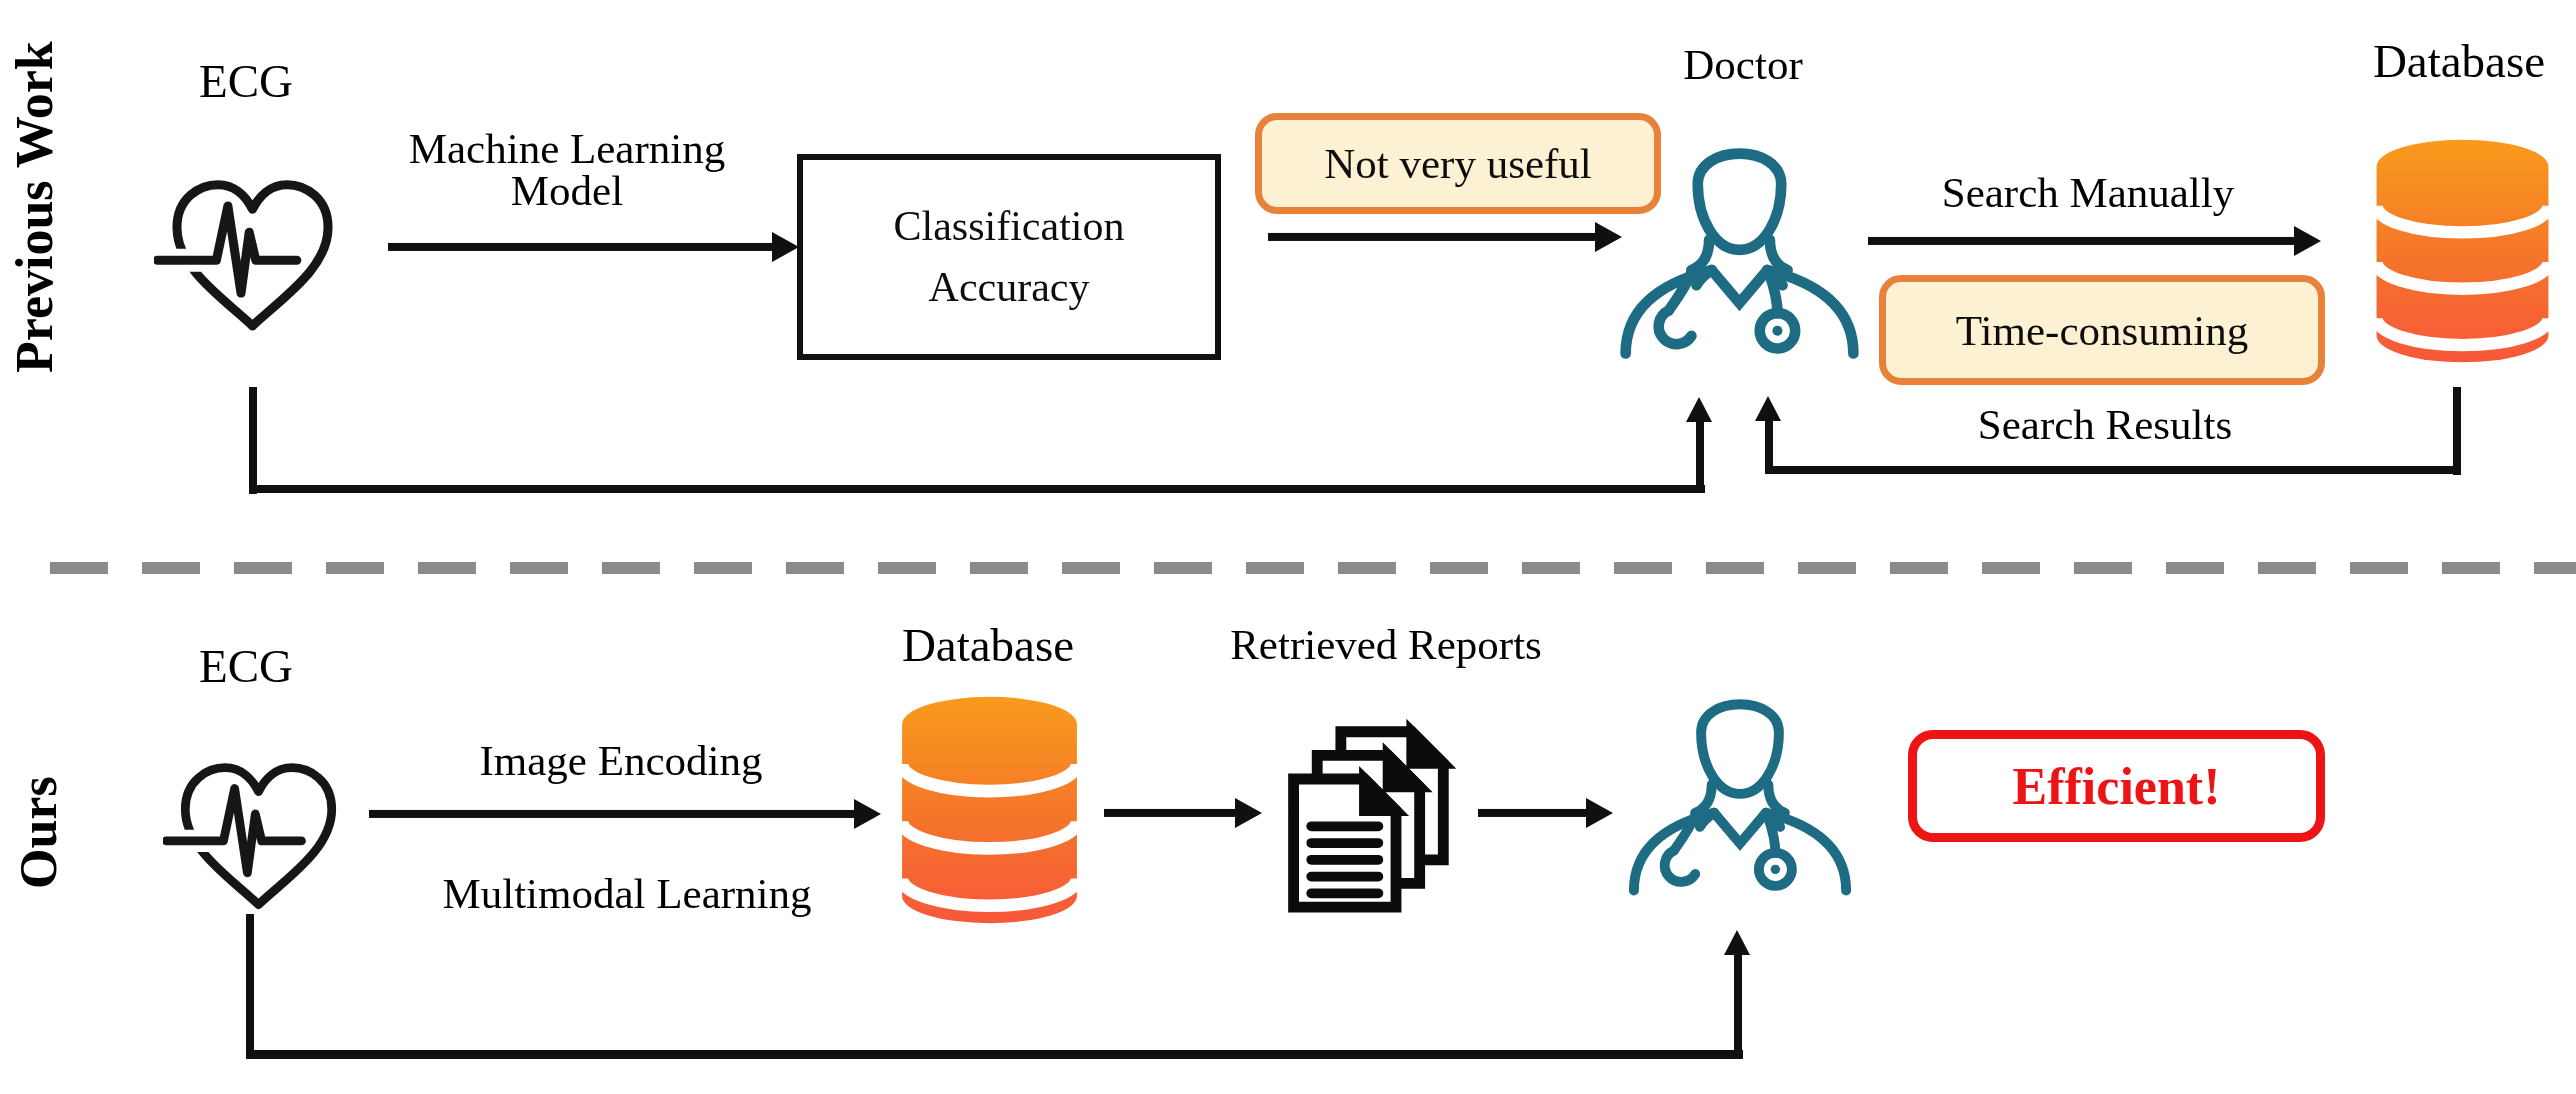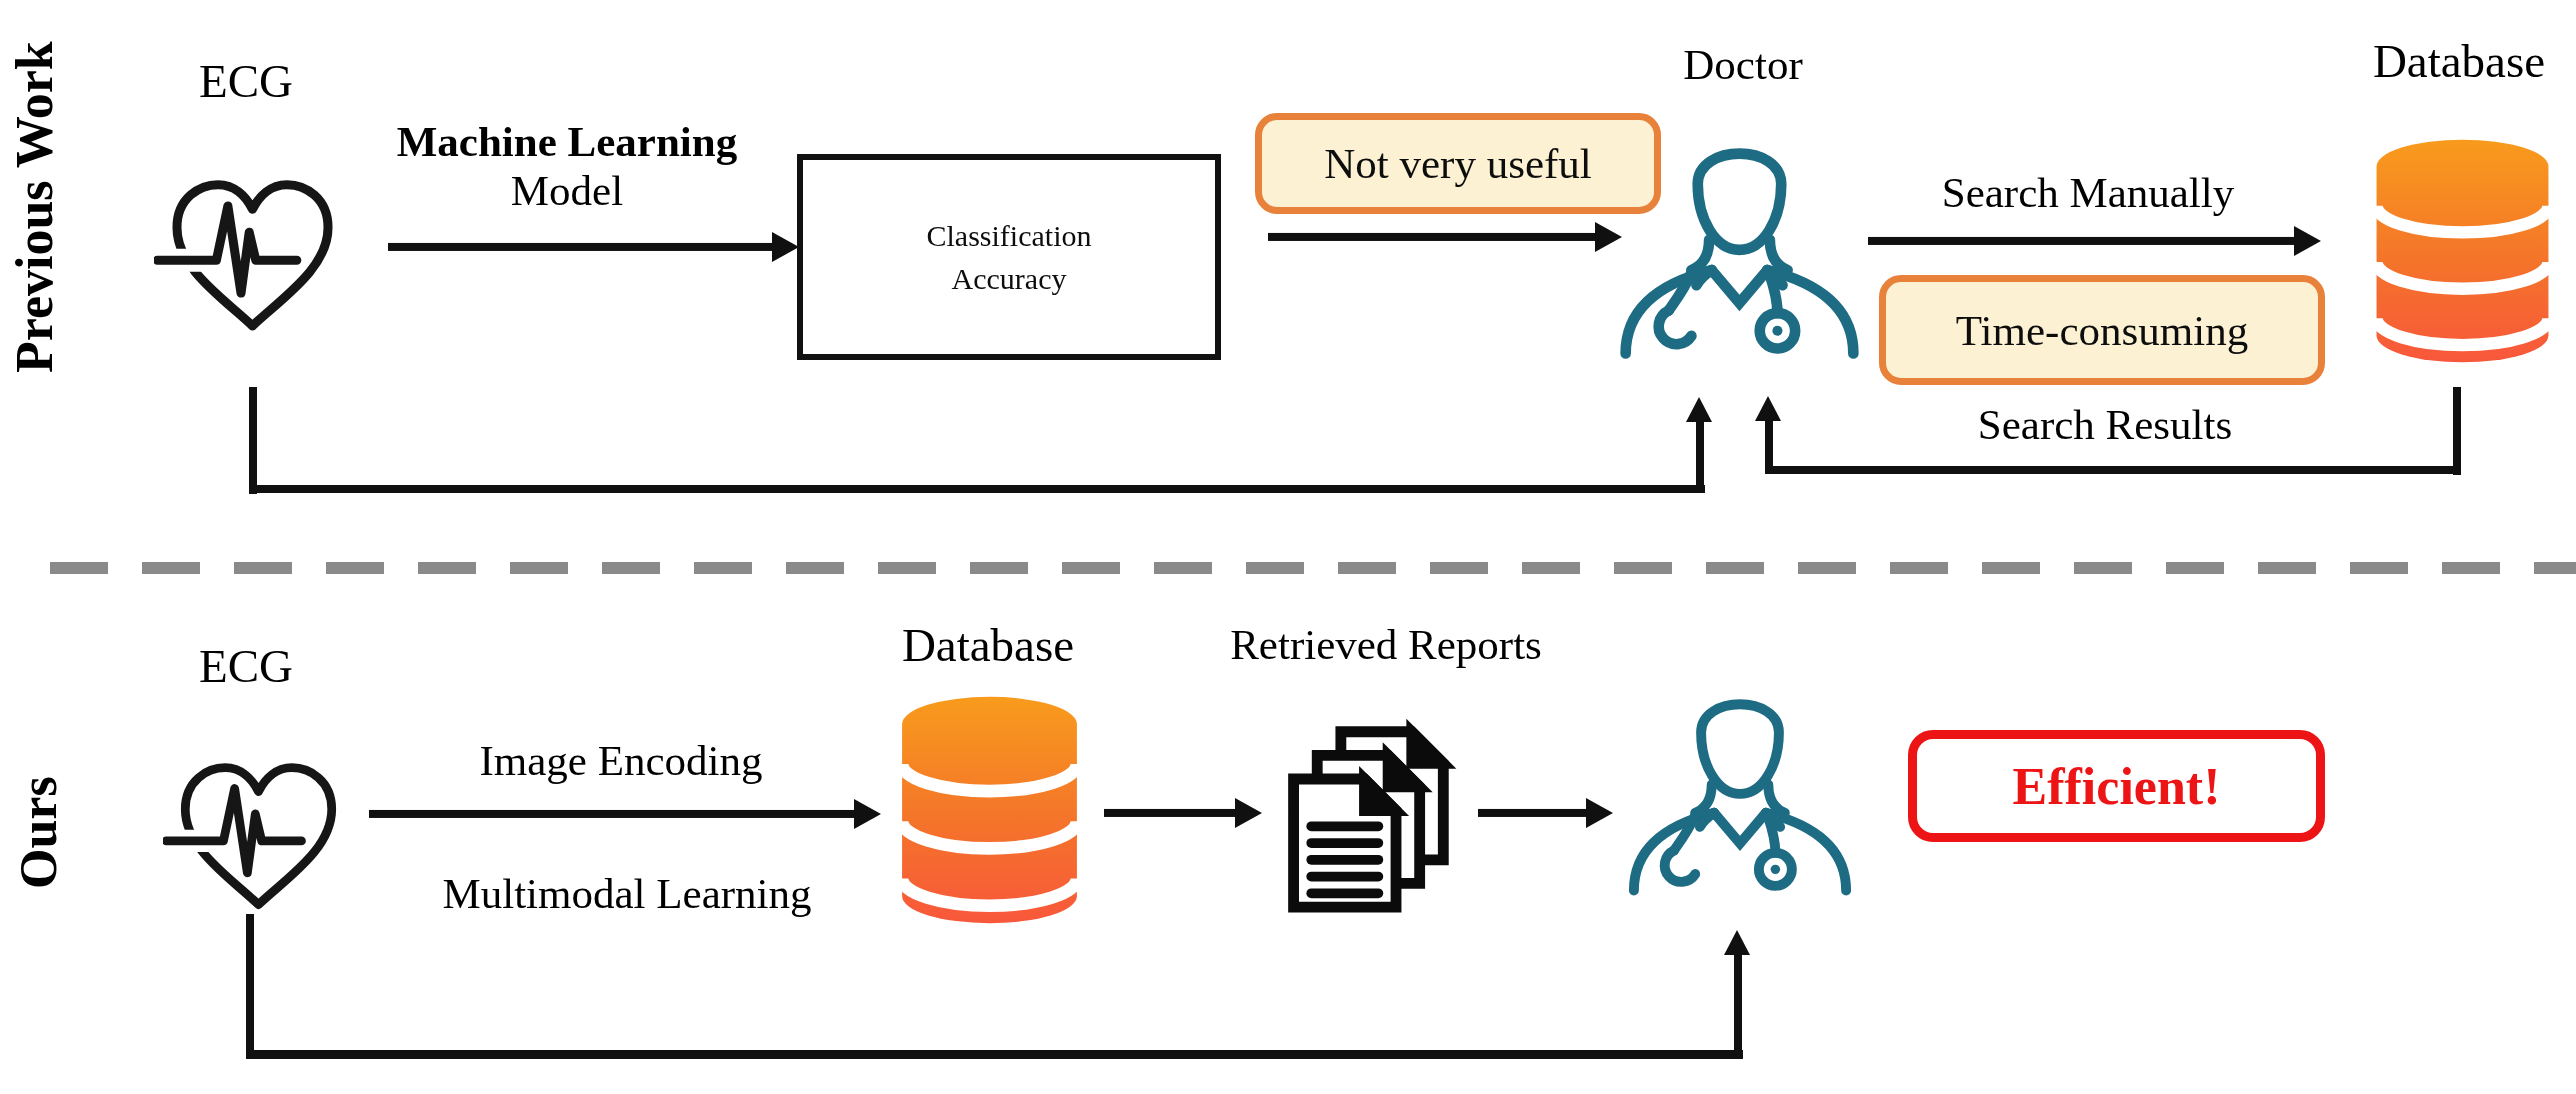--- a/index.html
+++ b/index.html
@@ -6,21 +6,21 @@
   #canvas{
     position:relative;width:2576px;height:1095px;background:#ffffff;
     font-family:"Liberation Serif","DejaVu Serif",serif;color:#0d0d0d;overflow:hidden;
   }
   .clabel{position:absolute;transform:translate(-50%,-50%);white-space:nowrap;
     font-size:43px;line-height:1.15;text-align:center;color:#000000;}
   .vlabel{position:absolute;writing-mode:vertical-rl;transform:rotate(180deg);
     font-size:52px;font-weight:bold;text-align:center;white-space:nowrap;color:#000;}
   .outline-box{position:absolute;background:#fff;border:6.3px solid #111;
     display:flex;flex-direction:column;align-items:center;justify-content:center;
-    font-size:30px;line-height:1.45;text-align:center;}
+    font-size:42px;line-height:1.45;text-align:center;}
   .badge{position:absolute;background:#FCF1D2;border:7.2px solid #E8823B;border-radius:22px;
     display:flex;align-items:center;justify-content:center;font-size:43px;white-space:nowrap;}
   .eff-box{position:absolute;background:#fff;border:9px solid #EC1414;border-radius:25px;
     display:flex;align-items:center;justify-content:center;
     font-size:52px;font-weight:bold;color:#EC1414;white-space:nowrap;}
   .arrow{position:absolute;height:31px;overflow:visible;}
   .arrow .shaft{position:absolute;left:0;top:50%;transform:translateY(-50%);
     width:100%;height:8.1px;background:#101010;}
   .arrow .head{position:absolute;right:-27px;top:50%;transform:translateY(-50%);
     width:0;height:0;border-top:15.4px solid transparent;border-bottom:15.4px solid transparent;
@@ -101,21 +101,21 @@
   <div class="vlabel" style="left:5.4px;top:9px;height:397px;width:83px;">Previous Work</div>
 
   <div class="clabel" style="left:246px;top:81px;font-size:47px;">ECG</div>
 
   <div class="icon" style="left:154px;top:166px;width:197px;height:172px;">
     <svg viewBox="0 0 120 104">
         <use href="#g-heart"></use>
       </svg>
   </div>
 
-  <div class="clabel" style="left:567px;top:142px;font-weight:bold;">Machine Learning</div>
+  <div class="clabel" style="left:567px;top:149px;">Machine Learning</div>
   <div class="clabel" style="left:567px;top:191px;text-align:right;">Model</div>
 
   <div class="arrow" style="left:388px;top:231px;width:384px;">
     <div class="shaft"></div>
     <div class="head"></div>
   </div>
 
   <div class="outline-box" style="left:797px;top:154px;width:412px;height:194px;">
     <div>Classification</div>
     <div>Accuracy</div>

